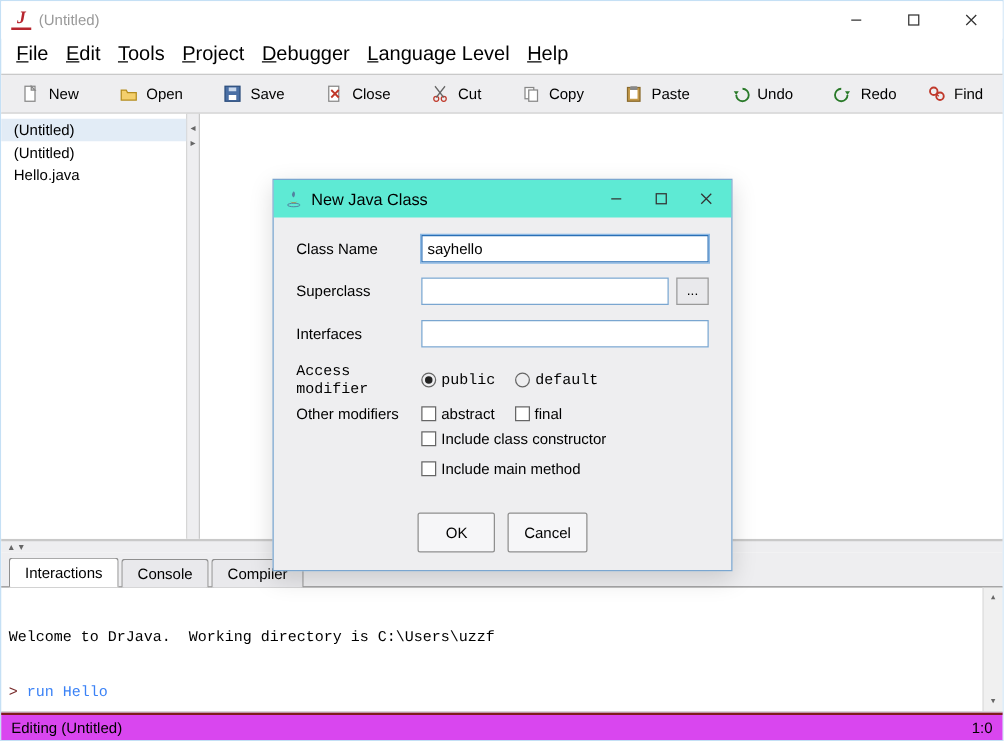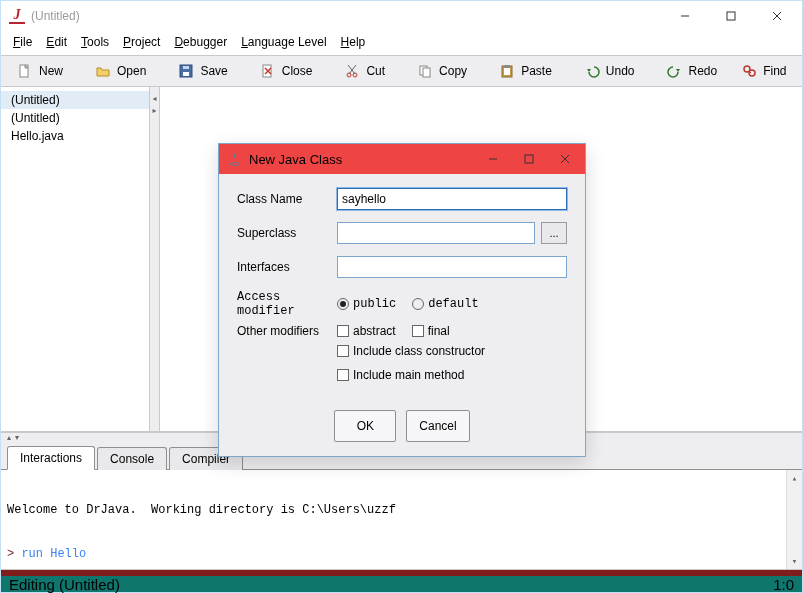--- a/index.html
+++ b/index.html
@@ -38,21 +38,21 @@
   .sys-btn {
     width: 46px; height: 30px;
     display: flex; align-items: center; justify-content: center;
     color: #777; font-size: 14px;
     background: transparent; border: none;
   }
 
   
   .menubar {
     display: flex; gap: 2px; padding: 2px 6px 4px;
-    font-size: 12px;
+    font-size: 16px;
   }
   .menubar .menu-item {
     padding: 2px 6px; border-radius: 2px;
   }
   .menubar .menu-item span.u { text-decoration: underline; }
 
   
   .toolbar {
     display: flex; align-items: center; gap: 0;
     padding: 4px 6px;
@@ -143,38 +143,38 @@
   .console-scroll {
     position:absolute; right:0; top:0; bottom:0; width:16px;
     background:#f0f0f0; border-left:1px solid #ddd;
     display:flex; flex-direction:column; align-items:center;
   }
   .console-scroll .sbtn { width:16px;height:16px; display:flex;align-items:center;justify-content:center; font-size:9px; color:#666;}
   .console-scroll .track { flex:1; }
 
   .statusbar {
     display:flex; align-items:center; height: 22px;
-    padding: 0 8px; font-size:15px;
-    background:#0f766e; border-top:6px solid #7f1d1d;
+    padding: 0 8px; font-size:12px;
+    background:#d946ef; border-top:2px solid #7f1d1d;
   }
   .statusbar .spacer { flex:1; }
 
   
   .dialog {
     position: absolute;
     left: 218px; top: 143px;
     width: 368px;
     border: 1px solid #7aa6d0;
     background: #eeeef0;
     box-shadow: 0 6px 18px rgba(0,0,0,.15);
     display: flex; flex-direction: column;
   }
   .dialog-titlebar {
     height: 30px; display:flex; align-items:center; padding:0 2px 0 8px;
-    background:#ef4444;
+    background:#5eead4;
     font-size: 13px;
   }
   .dialog-titlebar .java-icon {
     width:16px; height:16px; margin-right:6px;
     display:inline-block;
   }
   .dialog-titlebar .spacer { flex:1; }
   .dlg-sys {
     width:36px; height:28px; display:flex; align-items:center; justify-content:center;
     color:#333; background:transparent; border:none; font-size:14px;

